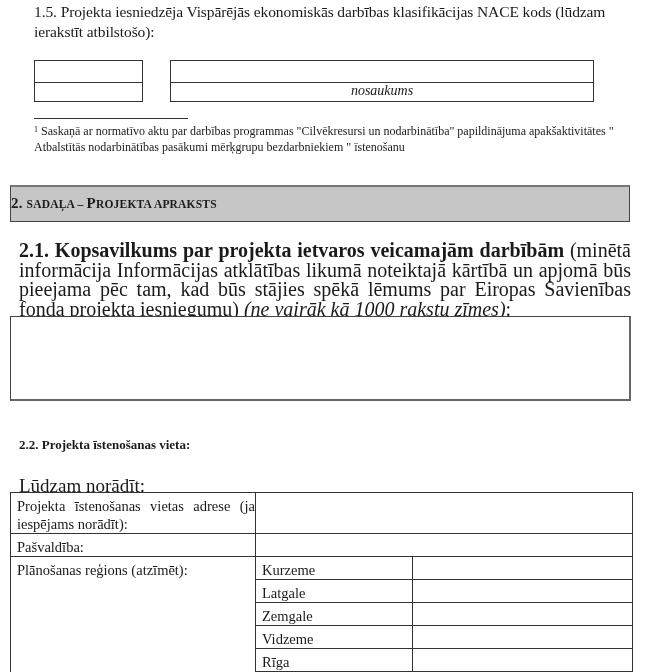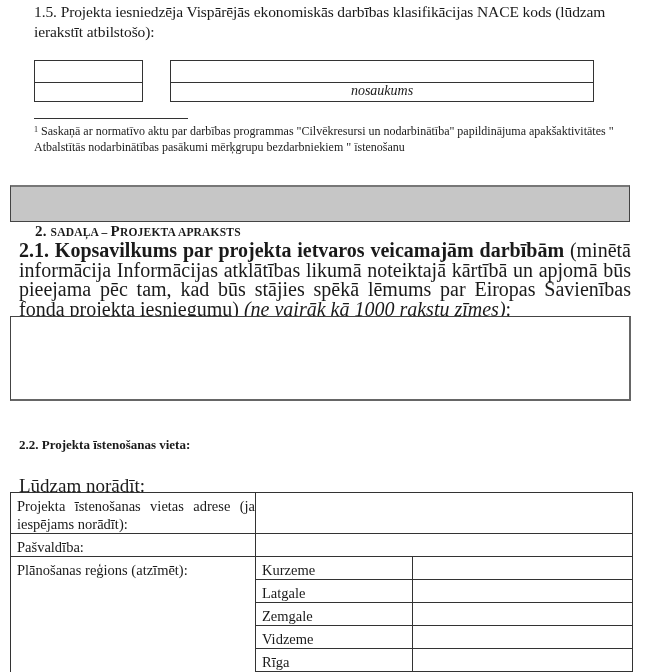--- a/index.html
+++ b/index.html
@@ -7,21 +7,21 @@
          font-family:"Liberation Serif","DejaVu Serif",serif; color:#1a1a1a; }
   .abs { position:absolute; }
   .h15 { left:34px; top:2px; width:605px; font-size:15.5px; font-weight:normal; line-height:20px; letter-spacing:-0.1px; }
   .box { position:absolute; border:1px solid #333; box-sizing:border-box; }
   .cell-top { position:absolute; left:0; right:0; top:0; height:21px; border-bottom:1px solid #333; }
   .cell-lbl { position:absolute; left:0; right:0; top:21px; bottom:0; text-align:center; font-style:italic; font-size:14px; line-height:18px; }
   .rule { position:absolute; left:34px; top:118px; width:154px; height:0; border-top:1px solid #333; }
   .fn { left:34px; top:123px; width:600px; font-size:12px; line-height:16px; }
   .fn sup { font-size:8px; vertical-align:top; position:relative; top:-1px; }
   .band { left:10px; top:185px; width:620px; height:37px; background:#c6c6c6; border:1px solid #444; border-top:2px solid #777; box-sizing:border-box; }
-  .band-t { position:absolute; left:24px; top:8px; font-size:15px; font-weight:bold; letter-spacing:0.2px;margin-top:28px; }
+  .band-t { position:absolute; left:0; top:8px; font-size:15px; font-weight:bold; letter-spacing:0.2px; }
   .band-t .sc { font-size:11.5px; }
   .h21 { left:19px; top:241px; width:612px; font-size:20px; line-height:19.5px; text-align:justify; }
   .h21 b { font-weight:bold; }
   .tbox { left:10px; top:316px; width:621px; height:85px; border:1px solid #444; border-right:2px solid #666; border-bottom:2px solid #666; box-sizing:border-box; background:#fff; }
   .h22 { left:19px; top:437px; font-size:13px; font-weight:bold; }
   .lbl { left:19px; top:475px; font-size:19px; }
   table.loc { position:absolute; left:10px; top:492px; width:623px; border-collapse:collapse; font-size:14.5px; }
   table.loc td { border:1px solid #333; padding:4px 0 0 6px; line-height:18px; vertical-align:top; }
   table.loc td.in { padding:0; }
   .c1 { width:238px; }

